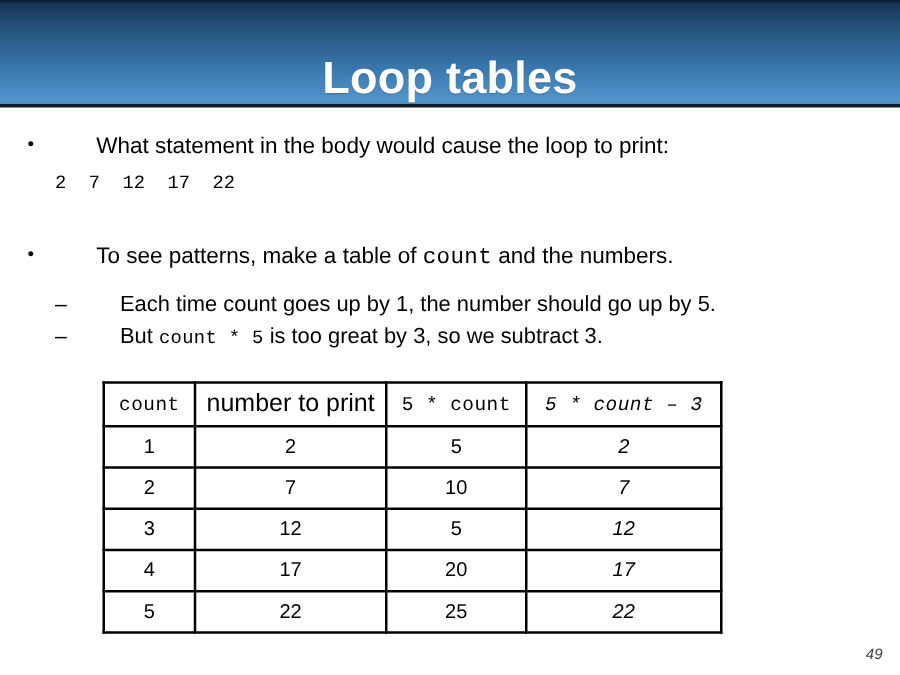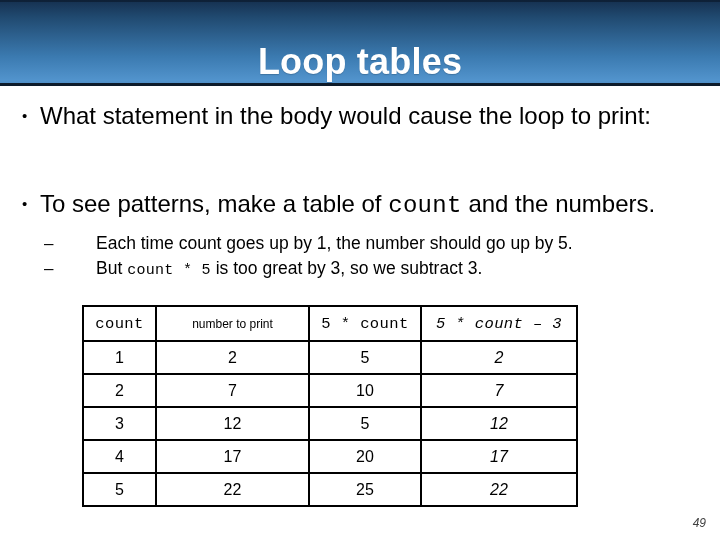--- a/index.html
+++ b/index.html
@@ -78,22 +78,23 @@
 
   
   #bullet-1 { left: 22px; top: 18px; width: 680px; }
   #bullet-2 { left: 22px; top: 106px; width: 680px; }
   #bullet-1 .bullet-mark, #bullet-2 .bullet-mark {
     font-size: 15px;
     line-height: 24px;
     width: 18px;
   }
   #bullet-1 .bullet-text, #bullet-2 .bullet-text {
-    font-size: 24px;
+    font-size: 18px;
     line-height: 24px;
+    margin-left: 37px;
   }
 
   
   #code-sample {
     position: absolute;
     left: 44px;
     top: 52px;
     font-family: "Liberation Mono", "DejaVu Sans Mono", monospace;
     font-size: 15px;
     line-height: 18px;
@@ -148,21 +149,21 @@
   #loop-table .col-fivex   { width: 112px; }
   #loop-table .col-minus3  { width: 156px; }
 
   .th-mono {
     font-family: "Liberation Mono", "DejaVu Sans Mono", monospace;
     font-size: 15.5px;
     letter-spacing: 0.4px;
   }
   .th-sans {
     font-family: "Liberation Sans", sans-serif;
-    font-size: 12px;
+    font-size: 20px;
   }
   .cell-num {
     font-family: "Liberation Sans", sans-serif;
     font-size: 16px;
   }
   .blue { color: #1f4e79; font-style: italic; }
 
   
   #slide-number {
     position: absolute;
@@ -182,20 +183,21 @@
   <div id="page-title">Loop tables</div>
 </div>
 
 <div id="content">
 
   <div class="bullet-row" id="bullet-1">
     <span class="bullet-mark">•</span>
     <span class="bullet-text">What statement in the body would cause the loop to print:</span>
   </div>
 
+  <div id="code-sample">2  7  12  17  22</div>
 
   <div class="bullet-row" id="bullet-2">
     <span class="bullet-mark">•</span>
     <span class="bullet-text"><span>To see patterns, make a table of </span><span class="mono">count</span><span> and the numbers.</span></span>
   </div>
 
   <div class="sub-bullet" id="sub-bullet-1">
     <span class="bullet-mark">–</span>
     <span class="bullet-text"><span>Each time count goes up by 1, the number should go up by 5.</span><span class="mono"></span><span></span></span>
   </div>

